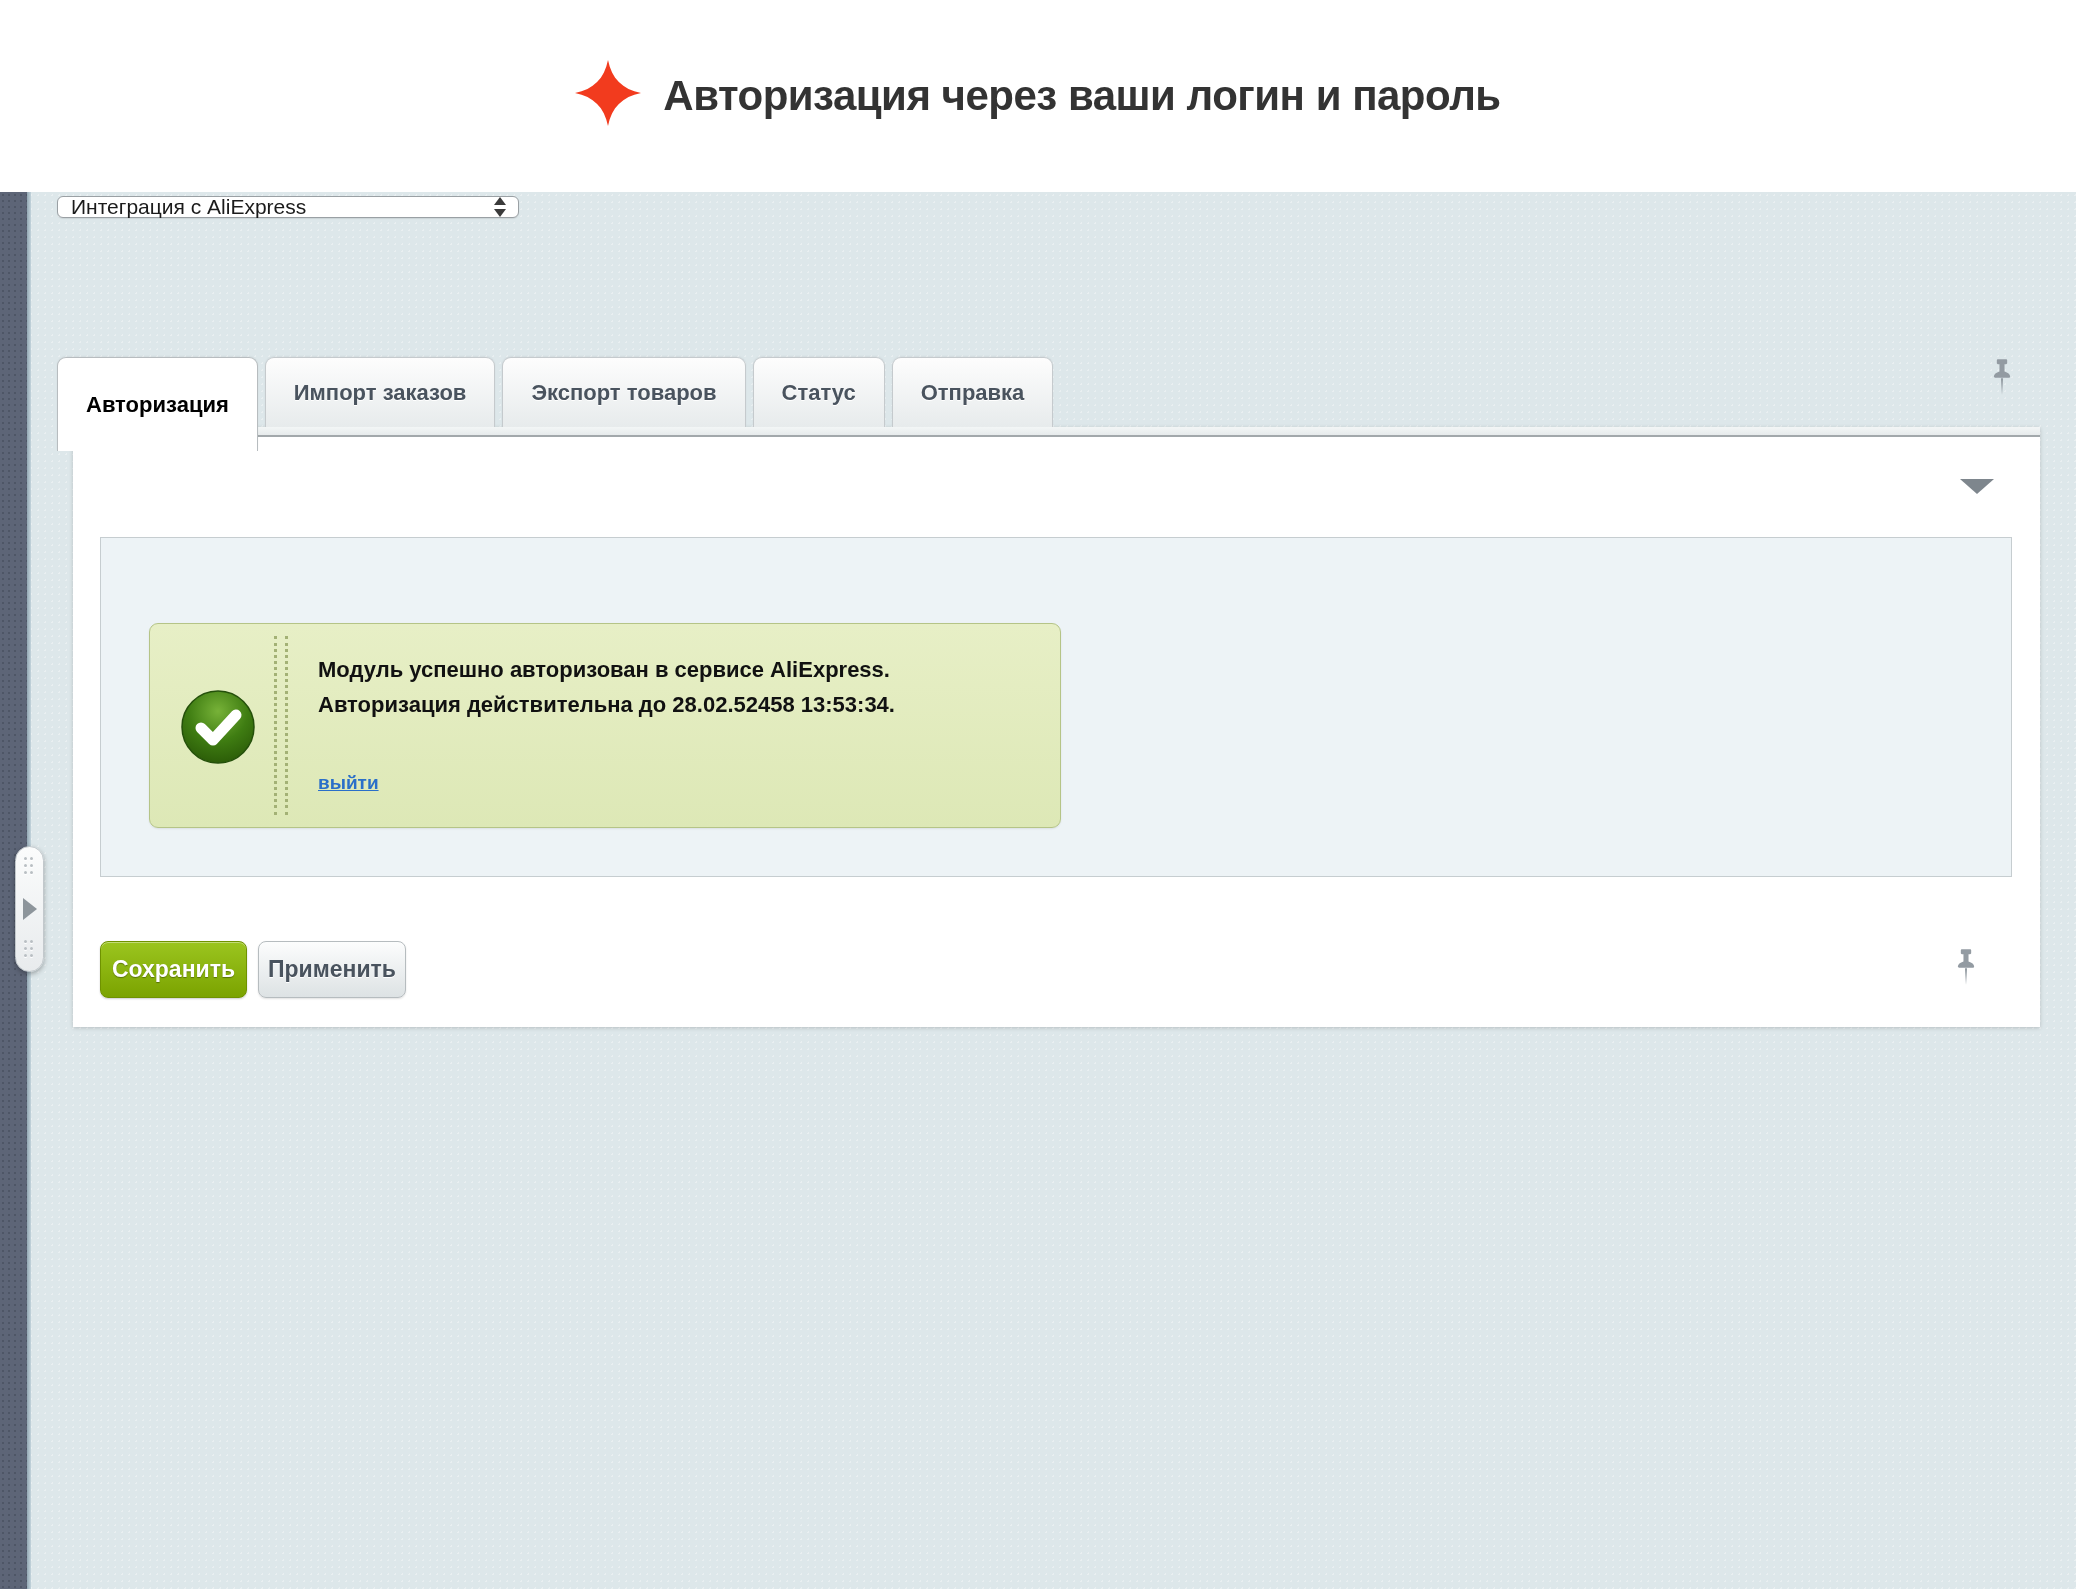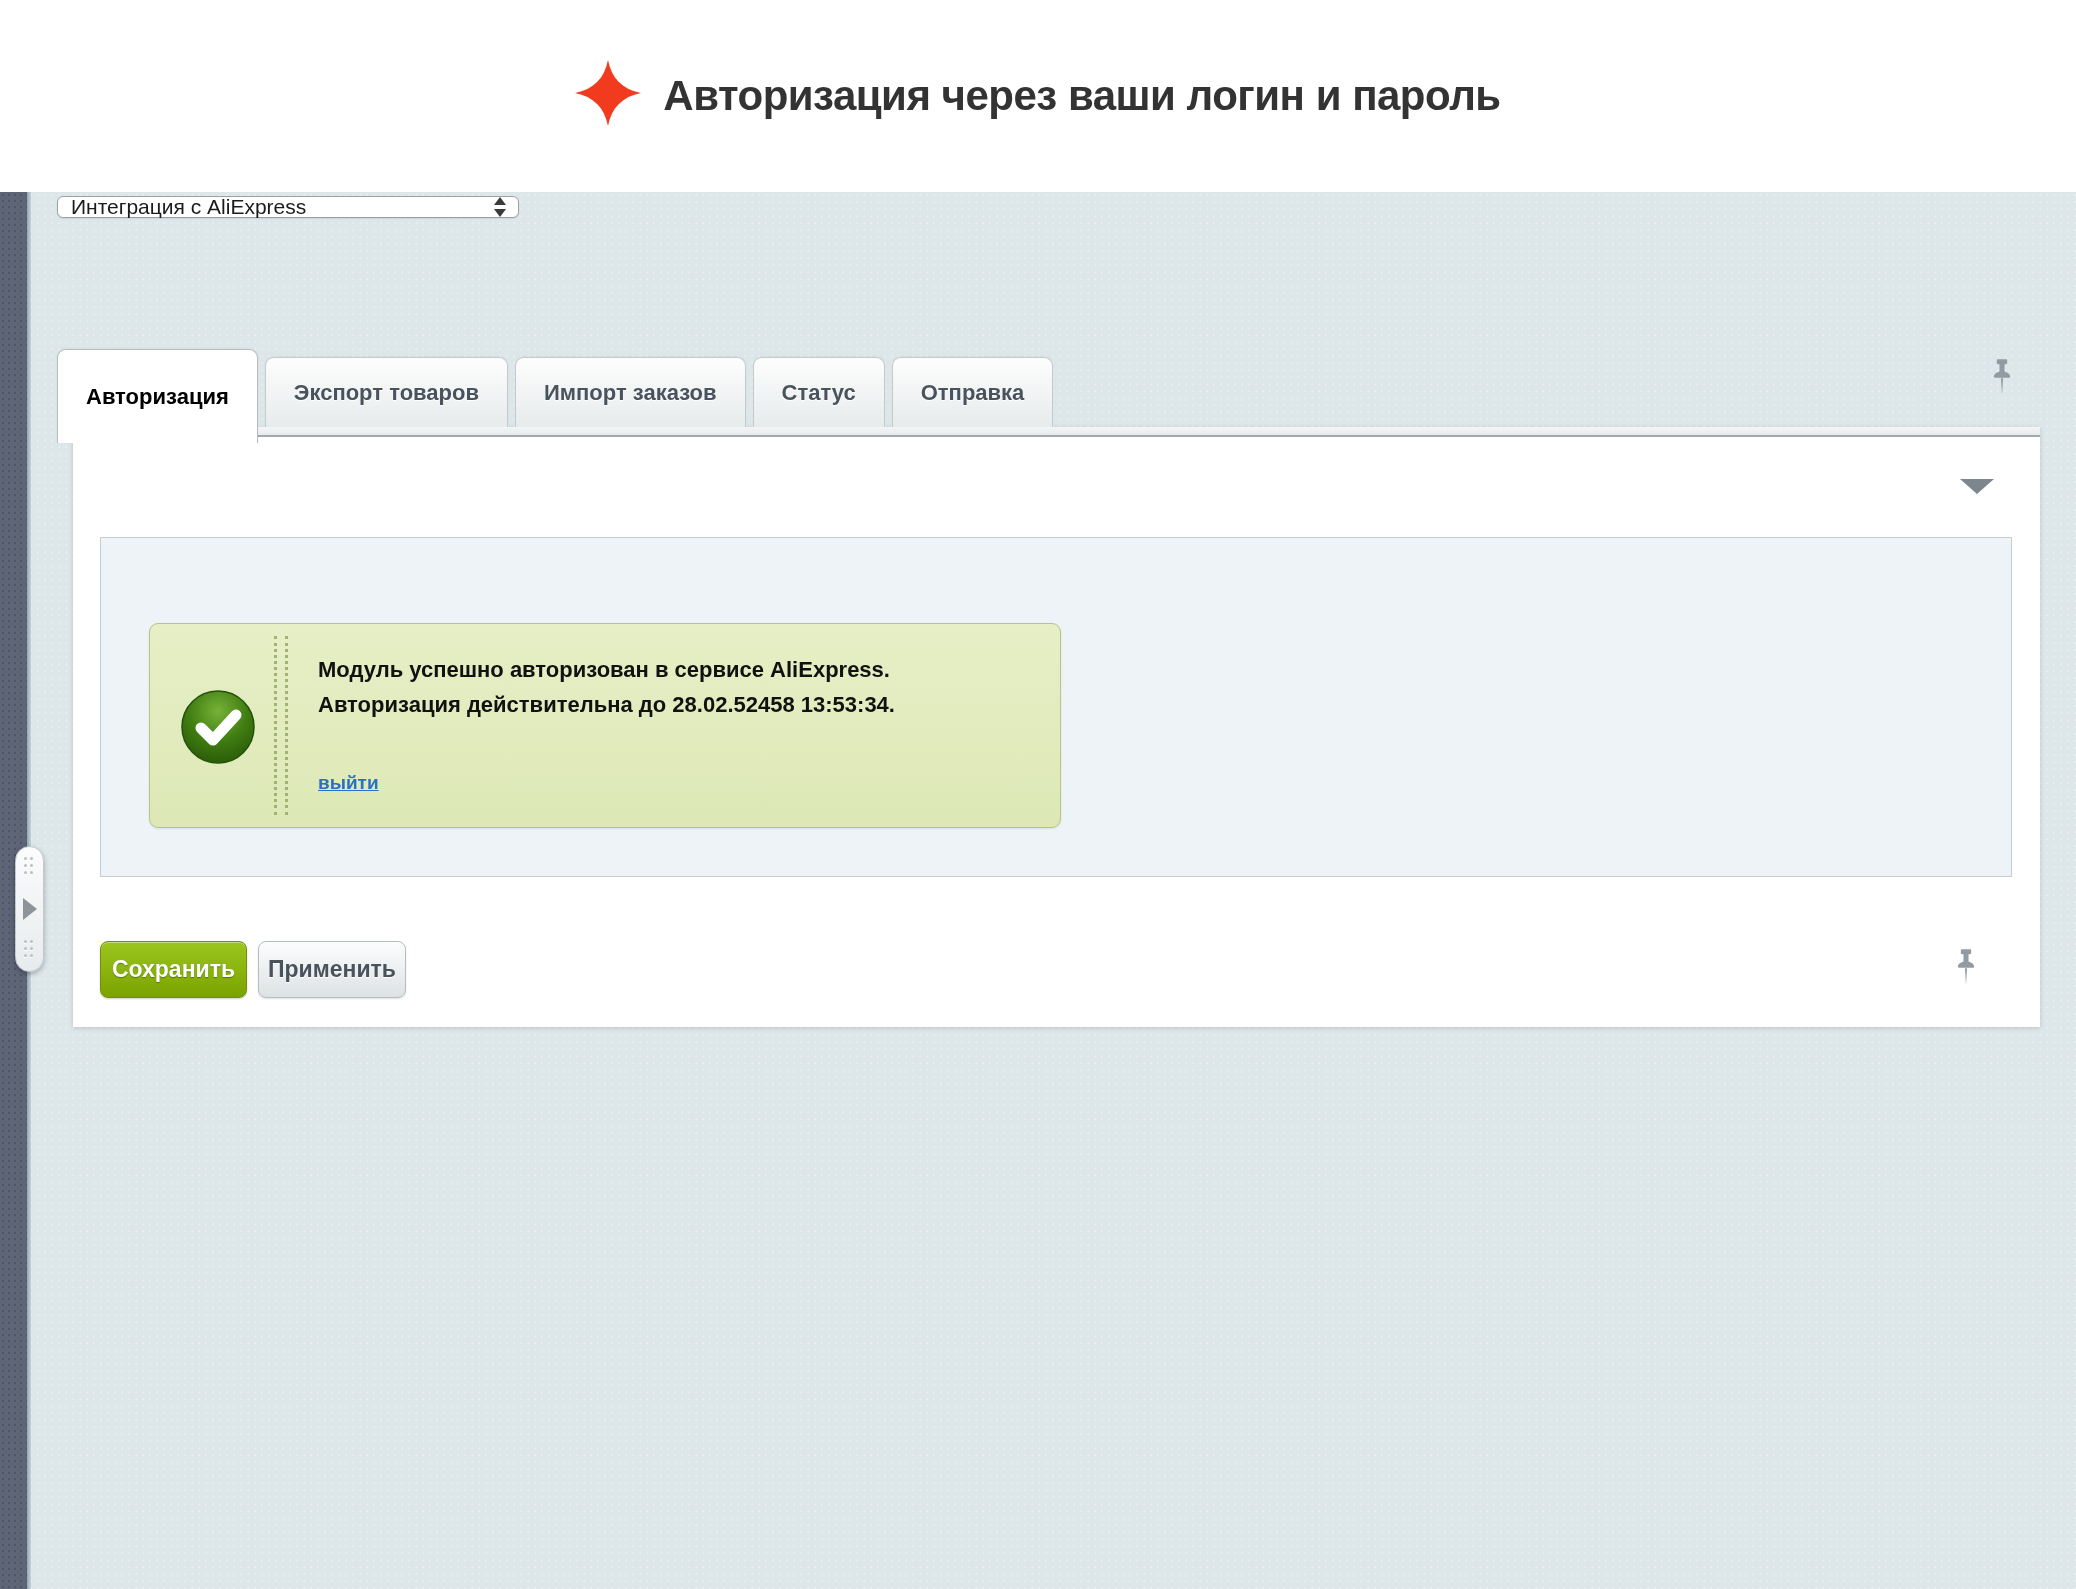--- a/index.html
+++ b/index.html
@@ -42,21 +42,21 @@
   .stepper .up{border-bottom:8px solid #3a3a3a;}
   .stepper .dn{border-top:8px solid #3a3a3a;}
 
   
   .tabs{position:absolute;left:57px;top:153px;display:flex;align-items:flex-start;z-index:6;}
   .tab{margin-right:7px;margin-top:12px;height:70px;box-sizing:border-box;
        padding:0 28px;display:flex;align-items:center;justify-content:center;
        background:linear-gradient(#fdfdfd,#e7ebec);border:1px solid #c5cacd;border-bottom:none;
        border-radius:9px 9px 0 0;font-size:22px;font-weight:bold;color:#49535e;
        text-shadow:0 1px 0 #ffffff;cursor:pointer;box-shadow:0 -1px 2px rgba(0,0,0,.05);}
-  .tab.active{margin-top:4px;height:94px;background:#ffffff;color:#000000;text-shadow:none;
+  .tab.active{margin-top:12px;height:94px;background:#ffffff;color:#000000;text-shadow:none;
        border-color:#b7bcbf;z-index:7;align-items:center;padding-top:0;}
 
   
   .pin{position:absolute;width:24px;height:46px;}
 
   
   .panel{position:absolute;left:73px;top:235px;width:1967px;height:600px;background:#ffffff;
          box-shadow:0 1px 4px rgba(0,0,0,.18);}
   .panel-topbar{position:absolute;left:0;top:0;width:100%;height:8px;
          background:linear-gradient(#f3f6f6,#e7ebec);border-bottom:2px solid #a2a8ab;}
@@ -128,22 +128,22 @@
     <div class="module-select">
       <span class="val">Интеграция с AliExpress</span>
       <span class="stepper">
           <b class="up"></b>
           <b class="dn"></b>
         </span>
     </div>
 
     <div class="tabs">
       <div class="tab active">Авторизация</div>
+      <div class="tab">Импорт заказов</div>
       <div class="tab">Экспорт товаров</div>
-      <div class="tab">Импорт заказов</div>
       <div class="tab">Статус</div>
       <div class="tab">Отправка</div>
     </div>
 
     <svg class="pin" style="left:1990px;top:166px;" viewBox="0 0 20 40">
       <path fill="#939ba2" d="M6.5 1 h7 c.6 0 1 .4 1 1 v2.4 c0 .6-.4 1-1 1 h-1.3 v6.4 c2.9 .8 4.9 2.5 4.9 4.6 0 .4-.4 .8-.9 .8 H3.8 c-.5 0-.9-.4-.9-.8 0-2.1 2-3.8 4.9-4.6 V5.4 H6.5 c-.6 0-1-.4-1-1 V2 c0-.6 .4-1 1-1 z"></path>
       <polygon fill="#939ba2" points="9.1,17.6 10.9,17.6 10,32"></polygon>
     </svg>
 
     <div class="panel">

